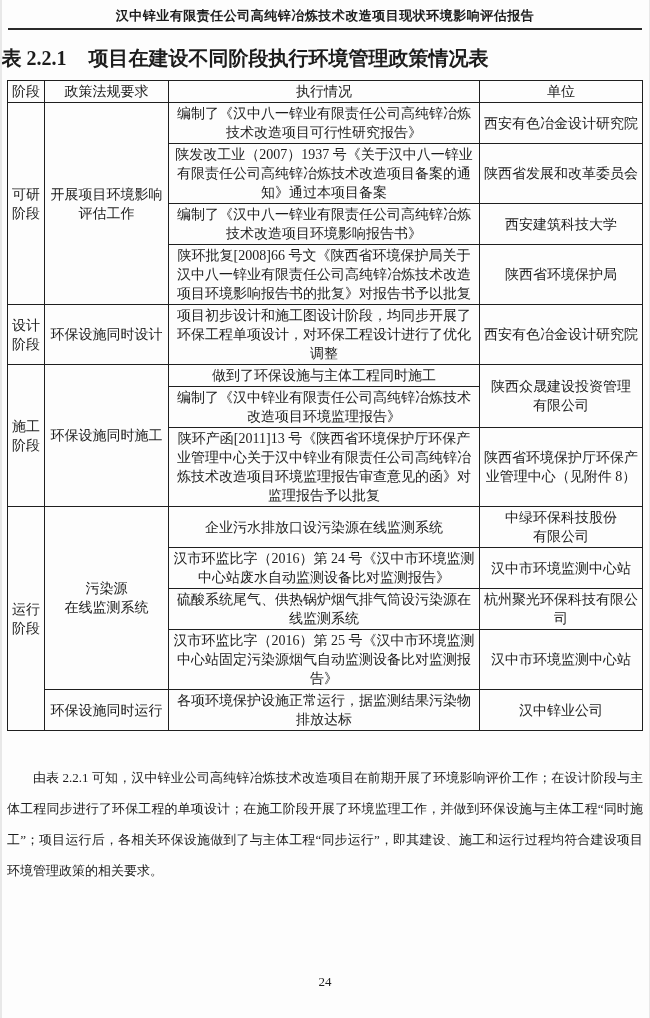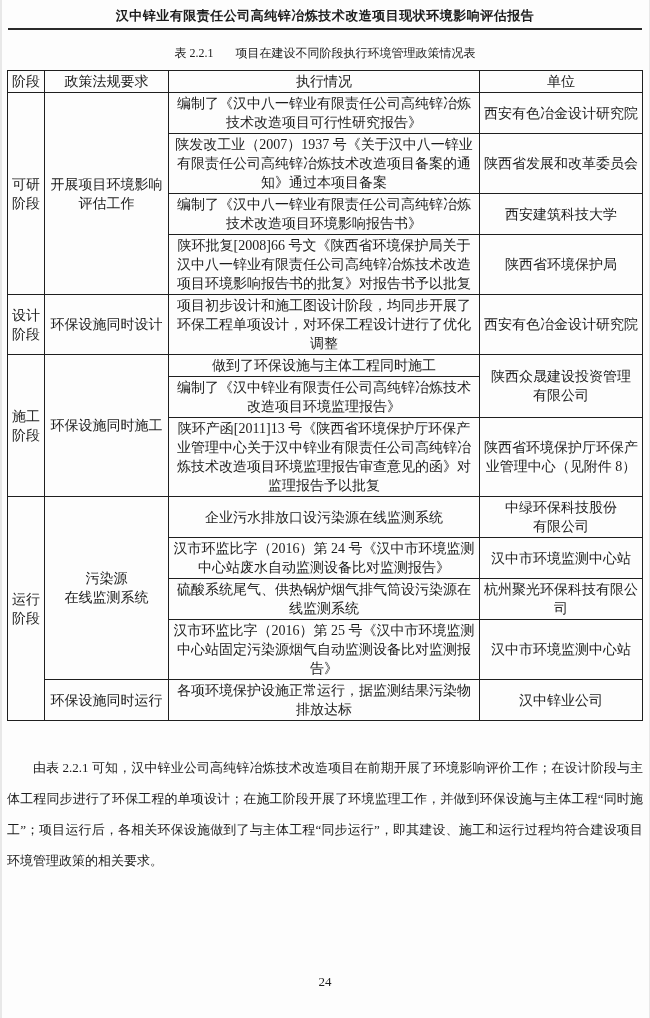--- a/index.html
+++ b/index.html
@@ -26,23 +26,23 @@
   }
   .head-rule {
     width: 634px;
     margin: 3px auto 0 auto;
     border: 0;
     border-top: 2px solid #2a2a2a;
   }
   
   .table-caption {
     margin-top: 15px;
-    text-align: center;
-    font-size: 12px;
-    font-weight: normal;
+    text-align: left;
+    font-size: 20px;
+    font-weight: bold;
   }
   .table-caption .cap-title { margin-left: 22px; }
   
   table.policy-table {
     width: 635px;
     margin: 8px auto 9px auto;
     border-collapse: collapse;
     table-layout: fixed;
     font-size: 14px;
     line-height: 19px;

